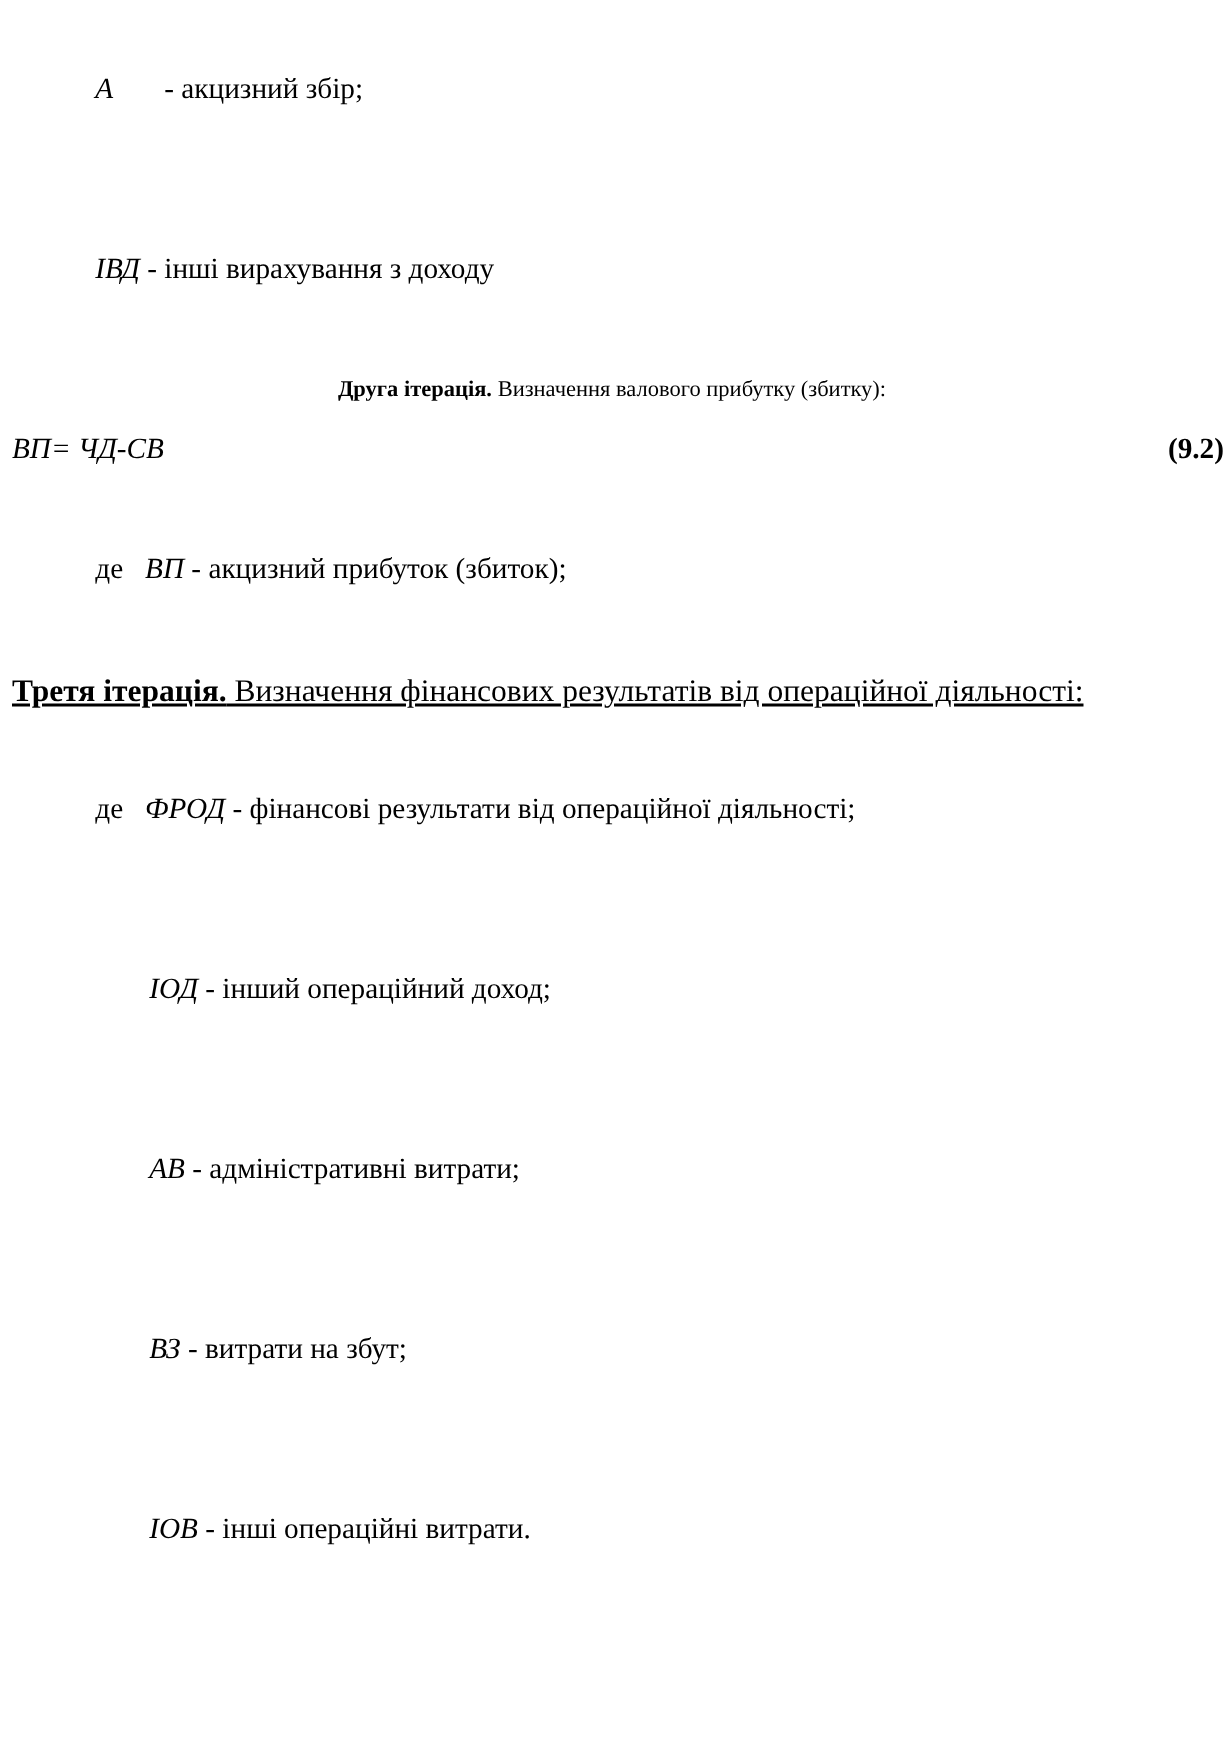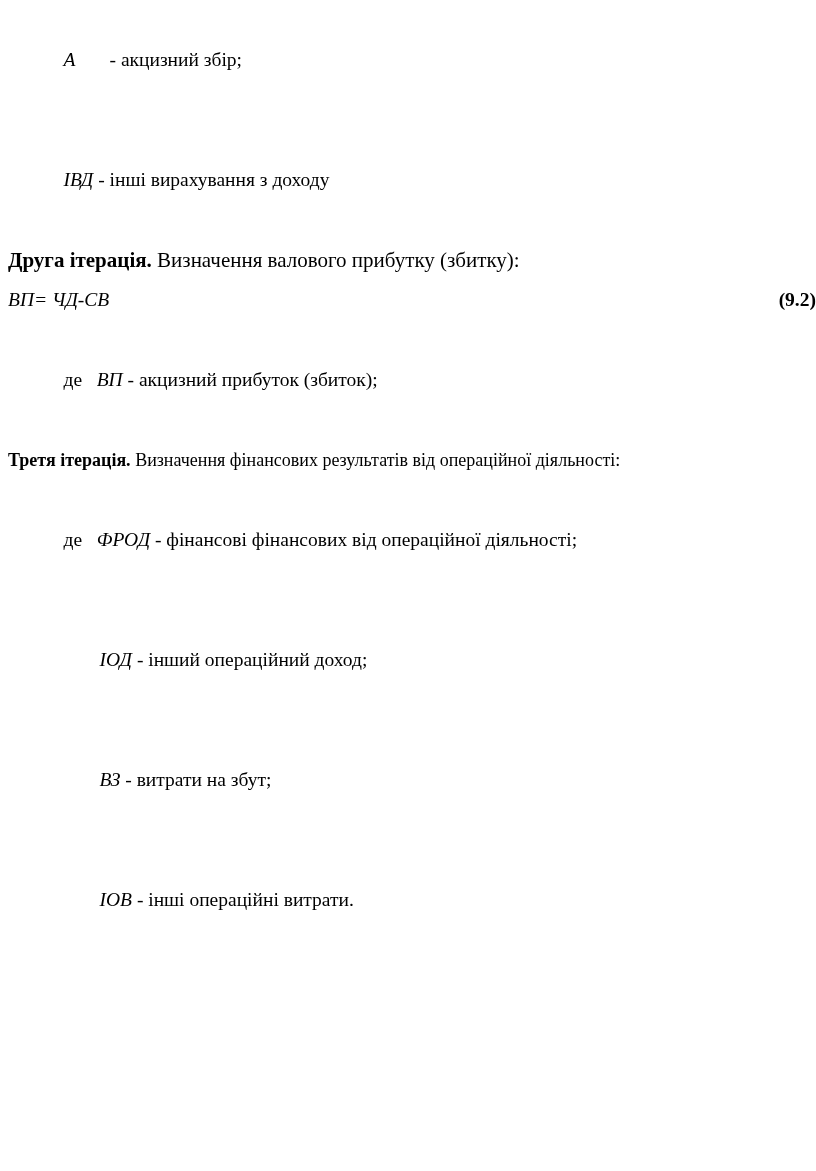--- a/index.html
+++ b/index.html
@@ -26,28 +26,30 @@
     line-height: 40px;
     white-space: pre-wrap;
   }
   .indent-def {
     padding-left: 36px;
   }
   .indent-sub {
     padding-left: 72px;
   }
   .para {
-    font-size: 18px;
+    font-size: 21px;
     line-height: 40px;
     text-align: justify;
     text-justify: inter-word;
+    text-decoration: underline;
   }
   .para-cont {
-    font-size: 21px;
+    font-size: 15px;
     line-height: 40px;
+    text-align: center;
   }
   b.head {
     font-weight: bold;
   }
   i, .ital {
     font-style: italic;
   }
   .formula-row {
     position: relative;
     font-size: 19.5px;
@@ -91,27 +93,30 @@
     <span>де</span>&nbsp;&nbsp; <i>ВП</i><span> - акцизний прибуток (збиток);</span>
   </div>
 
 
   <div class="para">
     <b class="head">Третя   ітерація.</b><span>  Визначення   фінансових   результатів   від операційної діяльності:</span>
   </div>
 
 
   <div class="line indent-def">
-    <span>де</span>&nbsp;&nbsp; <i>ФРОД</i><span> - фінансові фінансових від операційної діяльності;</span>
+    <span>де</span>&nbsp;&nbsp; <i>ФРОД</i><span> - фінансові результати від операційної діяльності;</span>
   </div>
 
   <div class="line indent-sub">
     <i>ІОД</i><span> - інший операційний доход;</span>
   </div>
 
+  <div class="line indent-sub">
+    <i>АВ</i><span> - адміністративні витрати;</span>
+  </div>
 
   <div class="line indent-sub">
     <i>ВЗ</i><span> - витрати на збут;</span>
   </div>
 
   <div class="line indent-sub">
     <i>ІОВ</i><span> - інші операційні витрати.</span>
   </div>
 
 </div>

